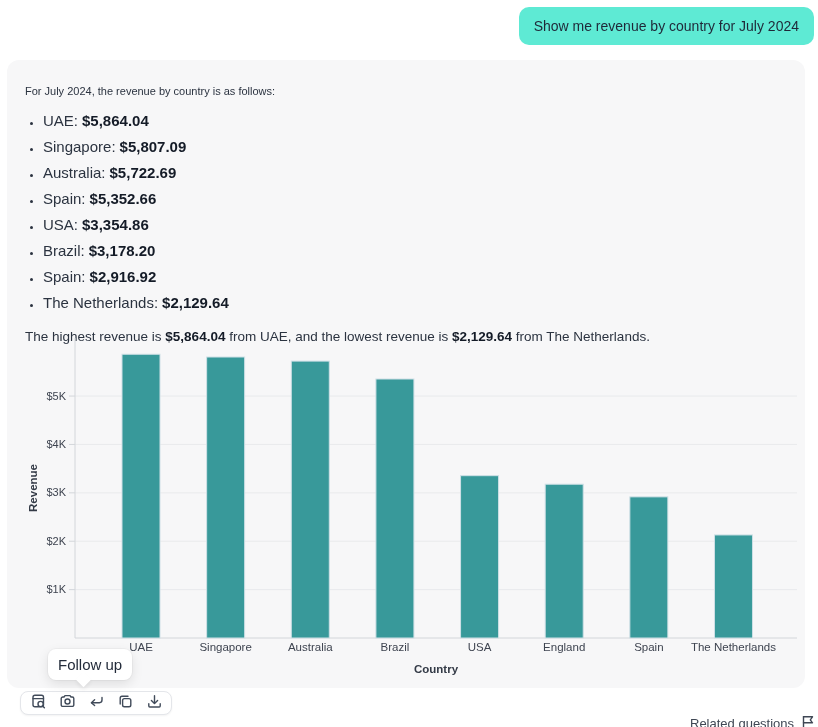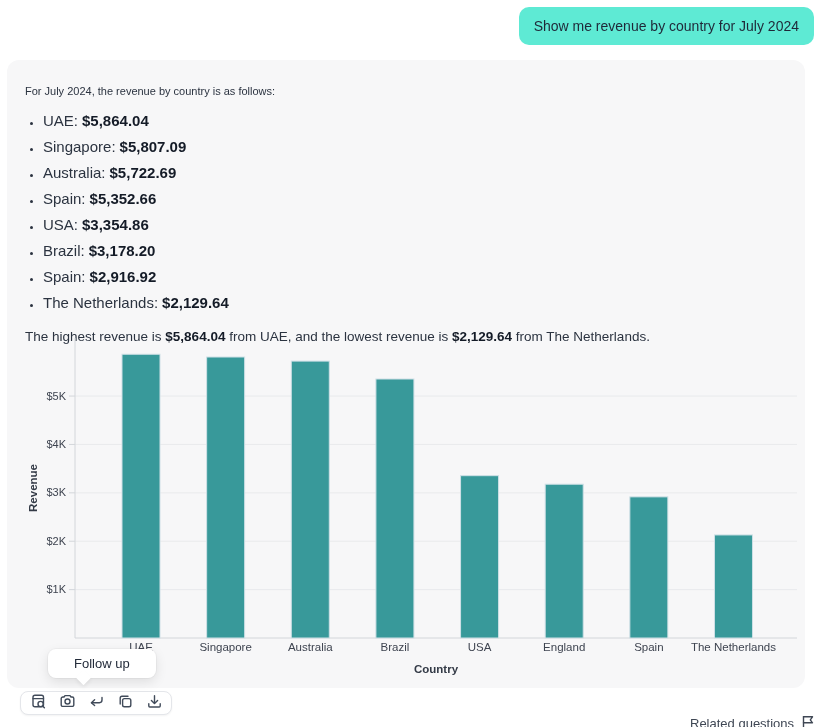--- a/index.html
+++ b/index.html
@@ -37,22 +37,22 @@
   .chart { position: absolute; left: 18px; top: 275px; width: 780px; height: 348px; }
   .chart svg { display: block; }
   .gridline { stroke: #e9eaec; stroke-width: 1; }
   .axisline { stroke: #d3d6da; stroke-width: 1; }
   .ytick  { font: 11px "Liberation Sans", sans-serif; fill: #3e4450; text-anchor: end; }
   .xtick  { font: 11.5px "Liberation Sans", sans-serif; fill: #3e4450; text-anchor: middle; }
   .axis-title { font: 600 11.5px "Liberation Sans", sans-serif; fill: #333a46; text-anchor: middle; }
   
   .tooltip {
     position: absolute; left: 48px; top: 649px; z-index: 6;
-    background: #ffffff; border-radius: 8px; padding: 7px 26px;
-    font-size: 13px; color: #232b3a;
+    background: #ffffff; border-radius: 8px; padding: 7px 10px;
+    font-size: 15px; color: #232b3a;
     box-shadow: 0 0 0 1px rgba(0,0,0,0.03), 0 4px 12px rgba(0,0,0,0.10);
   }
   .tooltip-arrow {
     position: absolute; left: 30px; bottom: -5px;
     width: 11px; height: 11px; background: #ffffff;
     transform: rotate(45deg);
     box-shadow: 2px 2px 4px rgba(0,0,0,0.06);
   }
   
   .toolbar {

